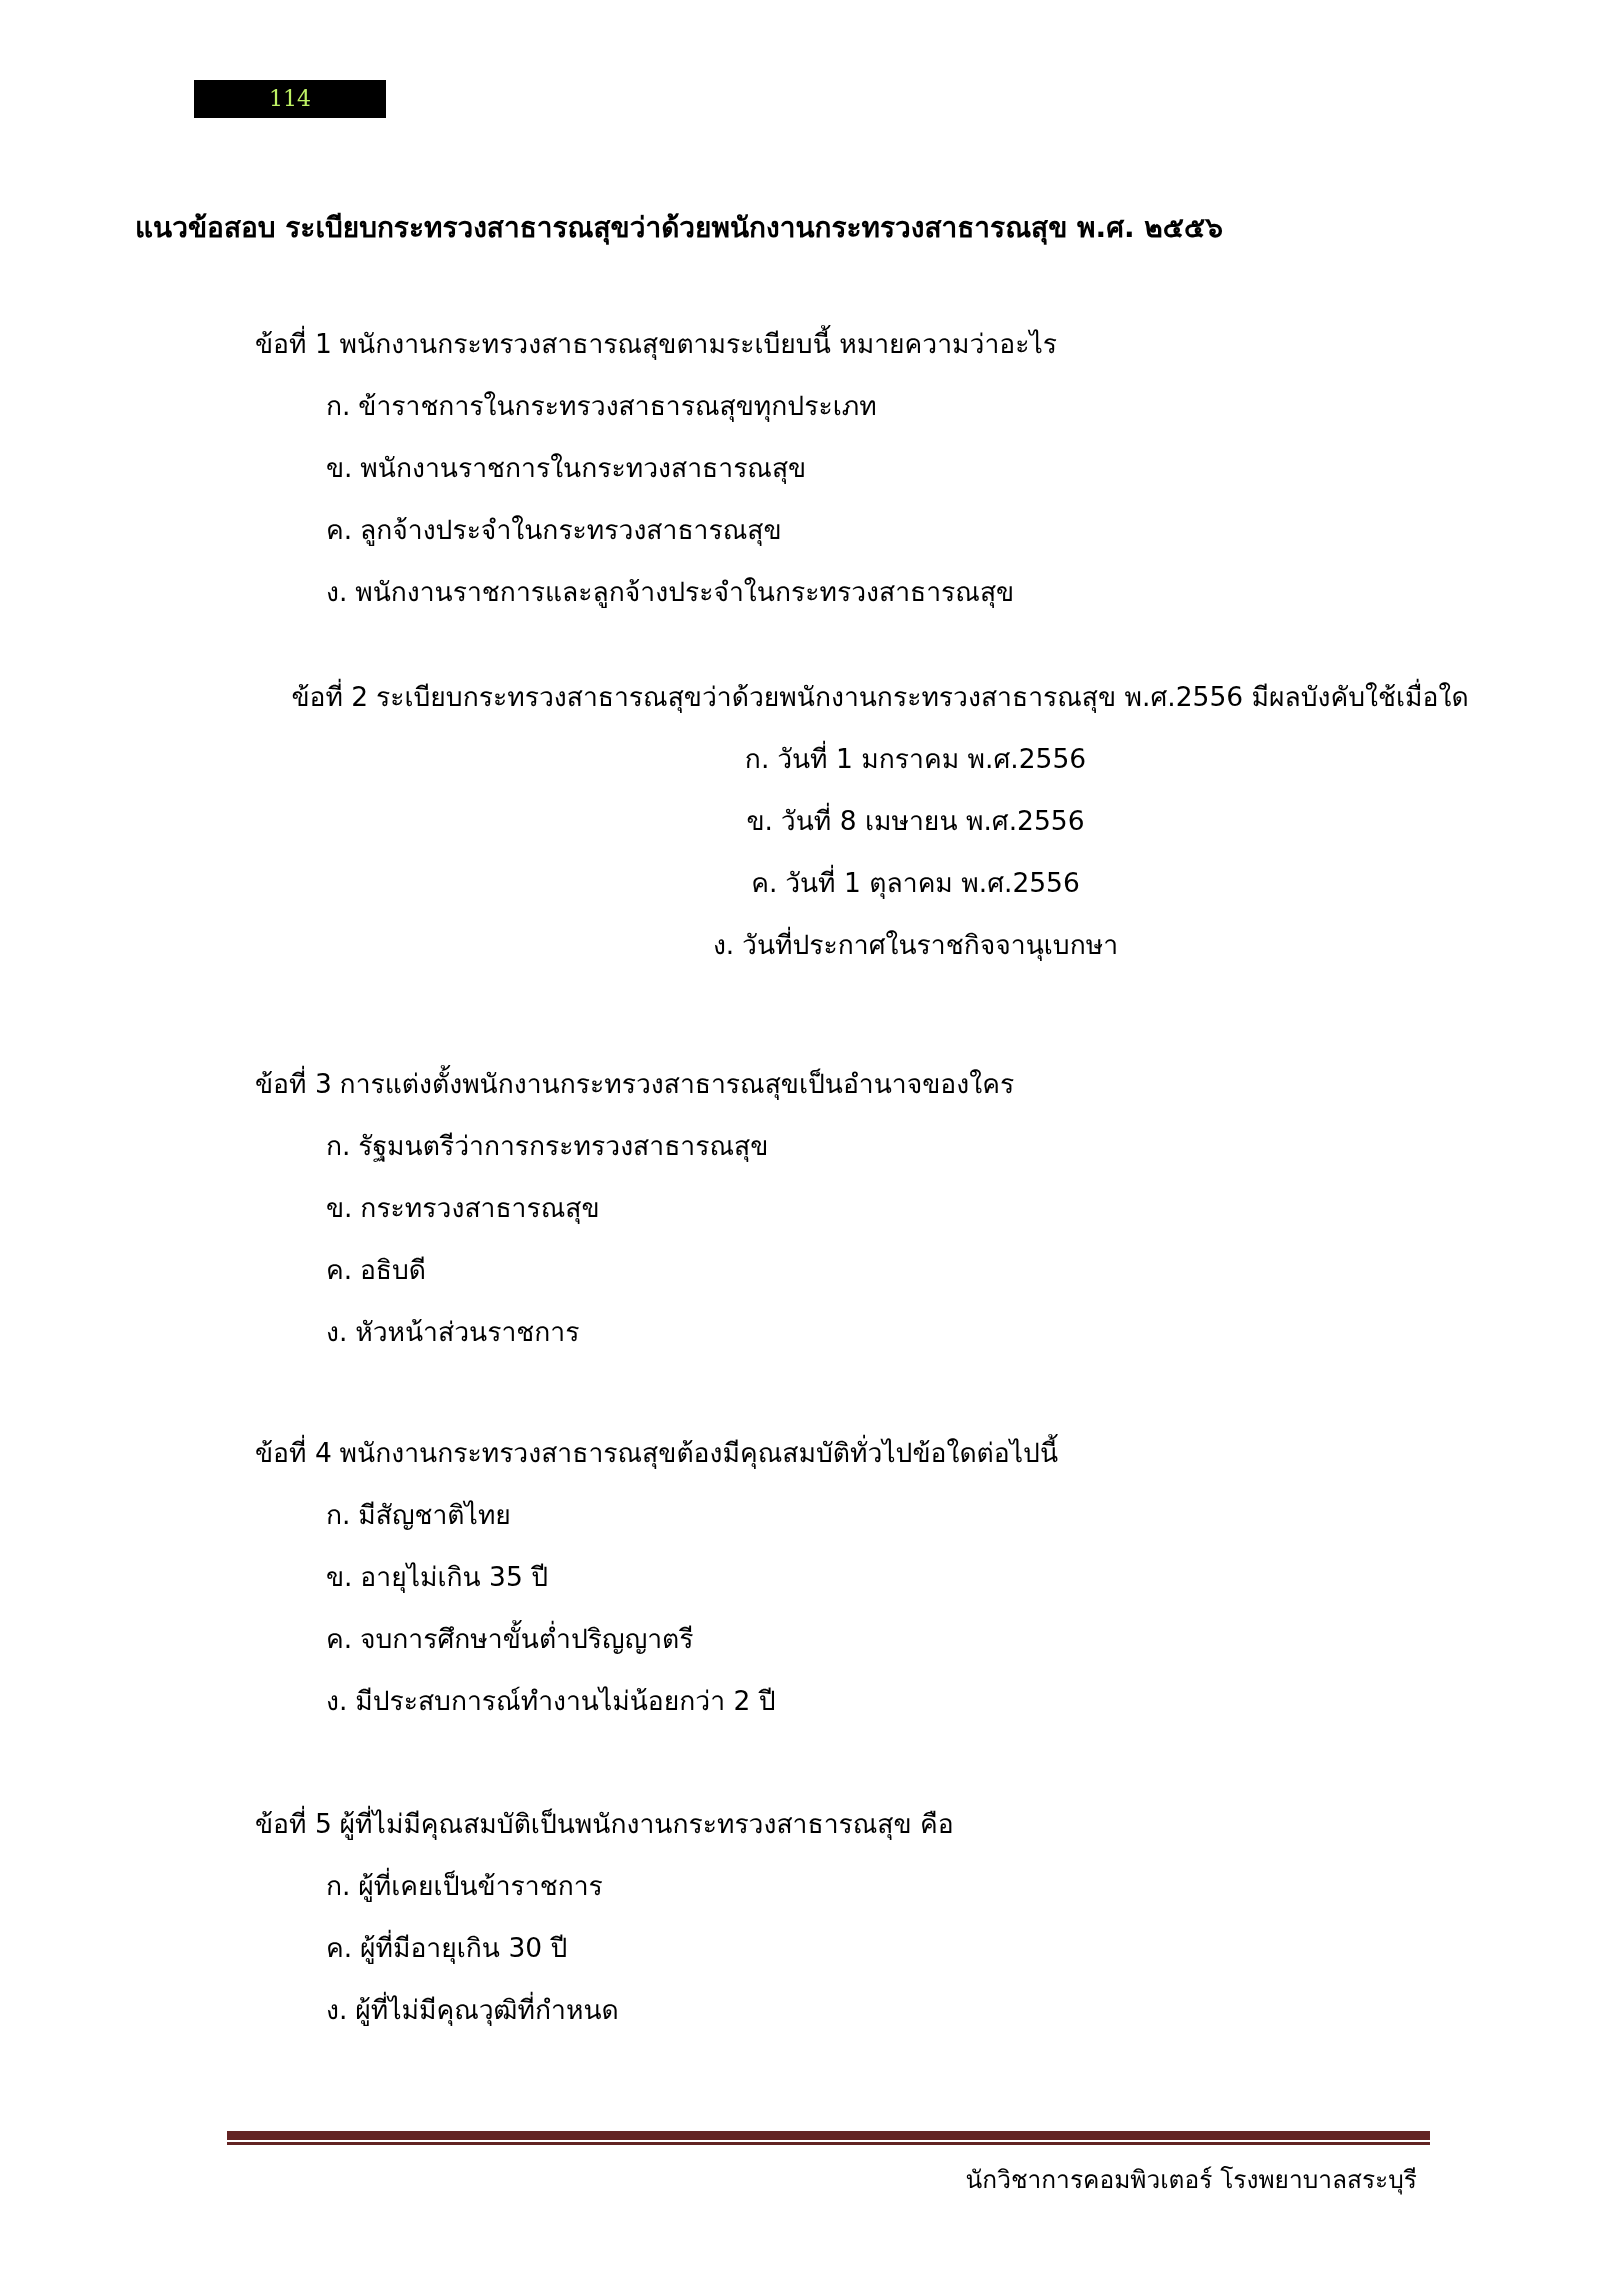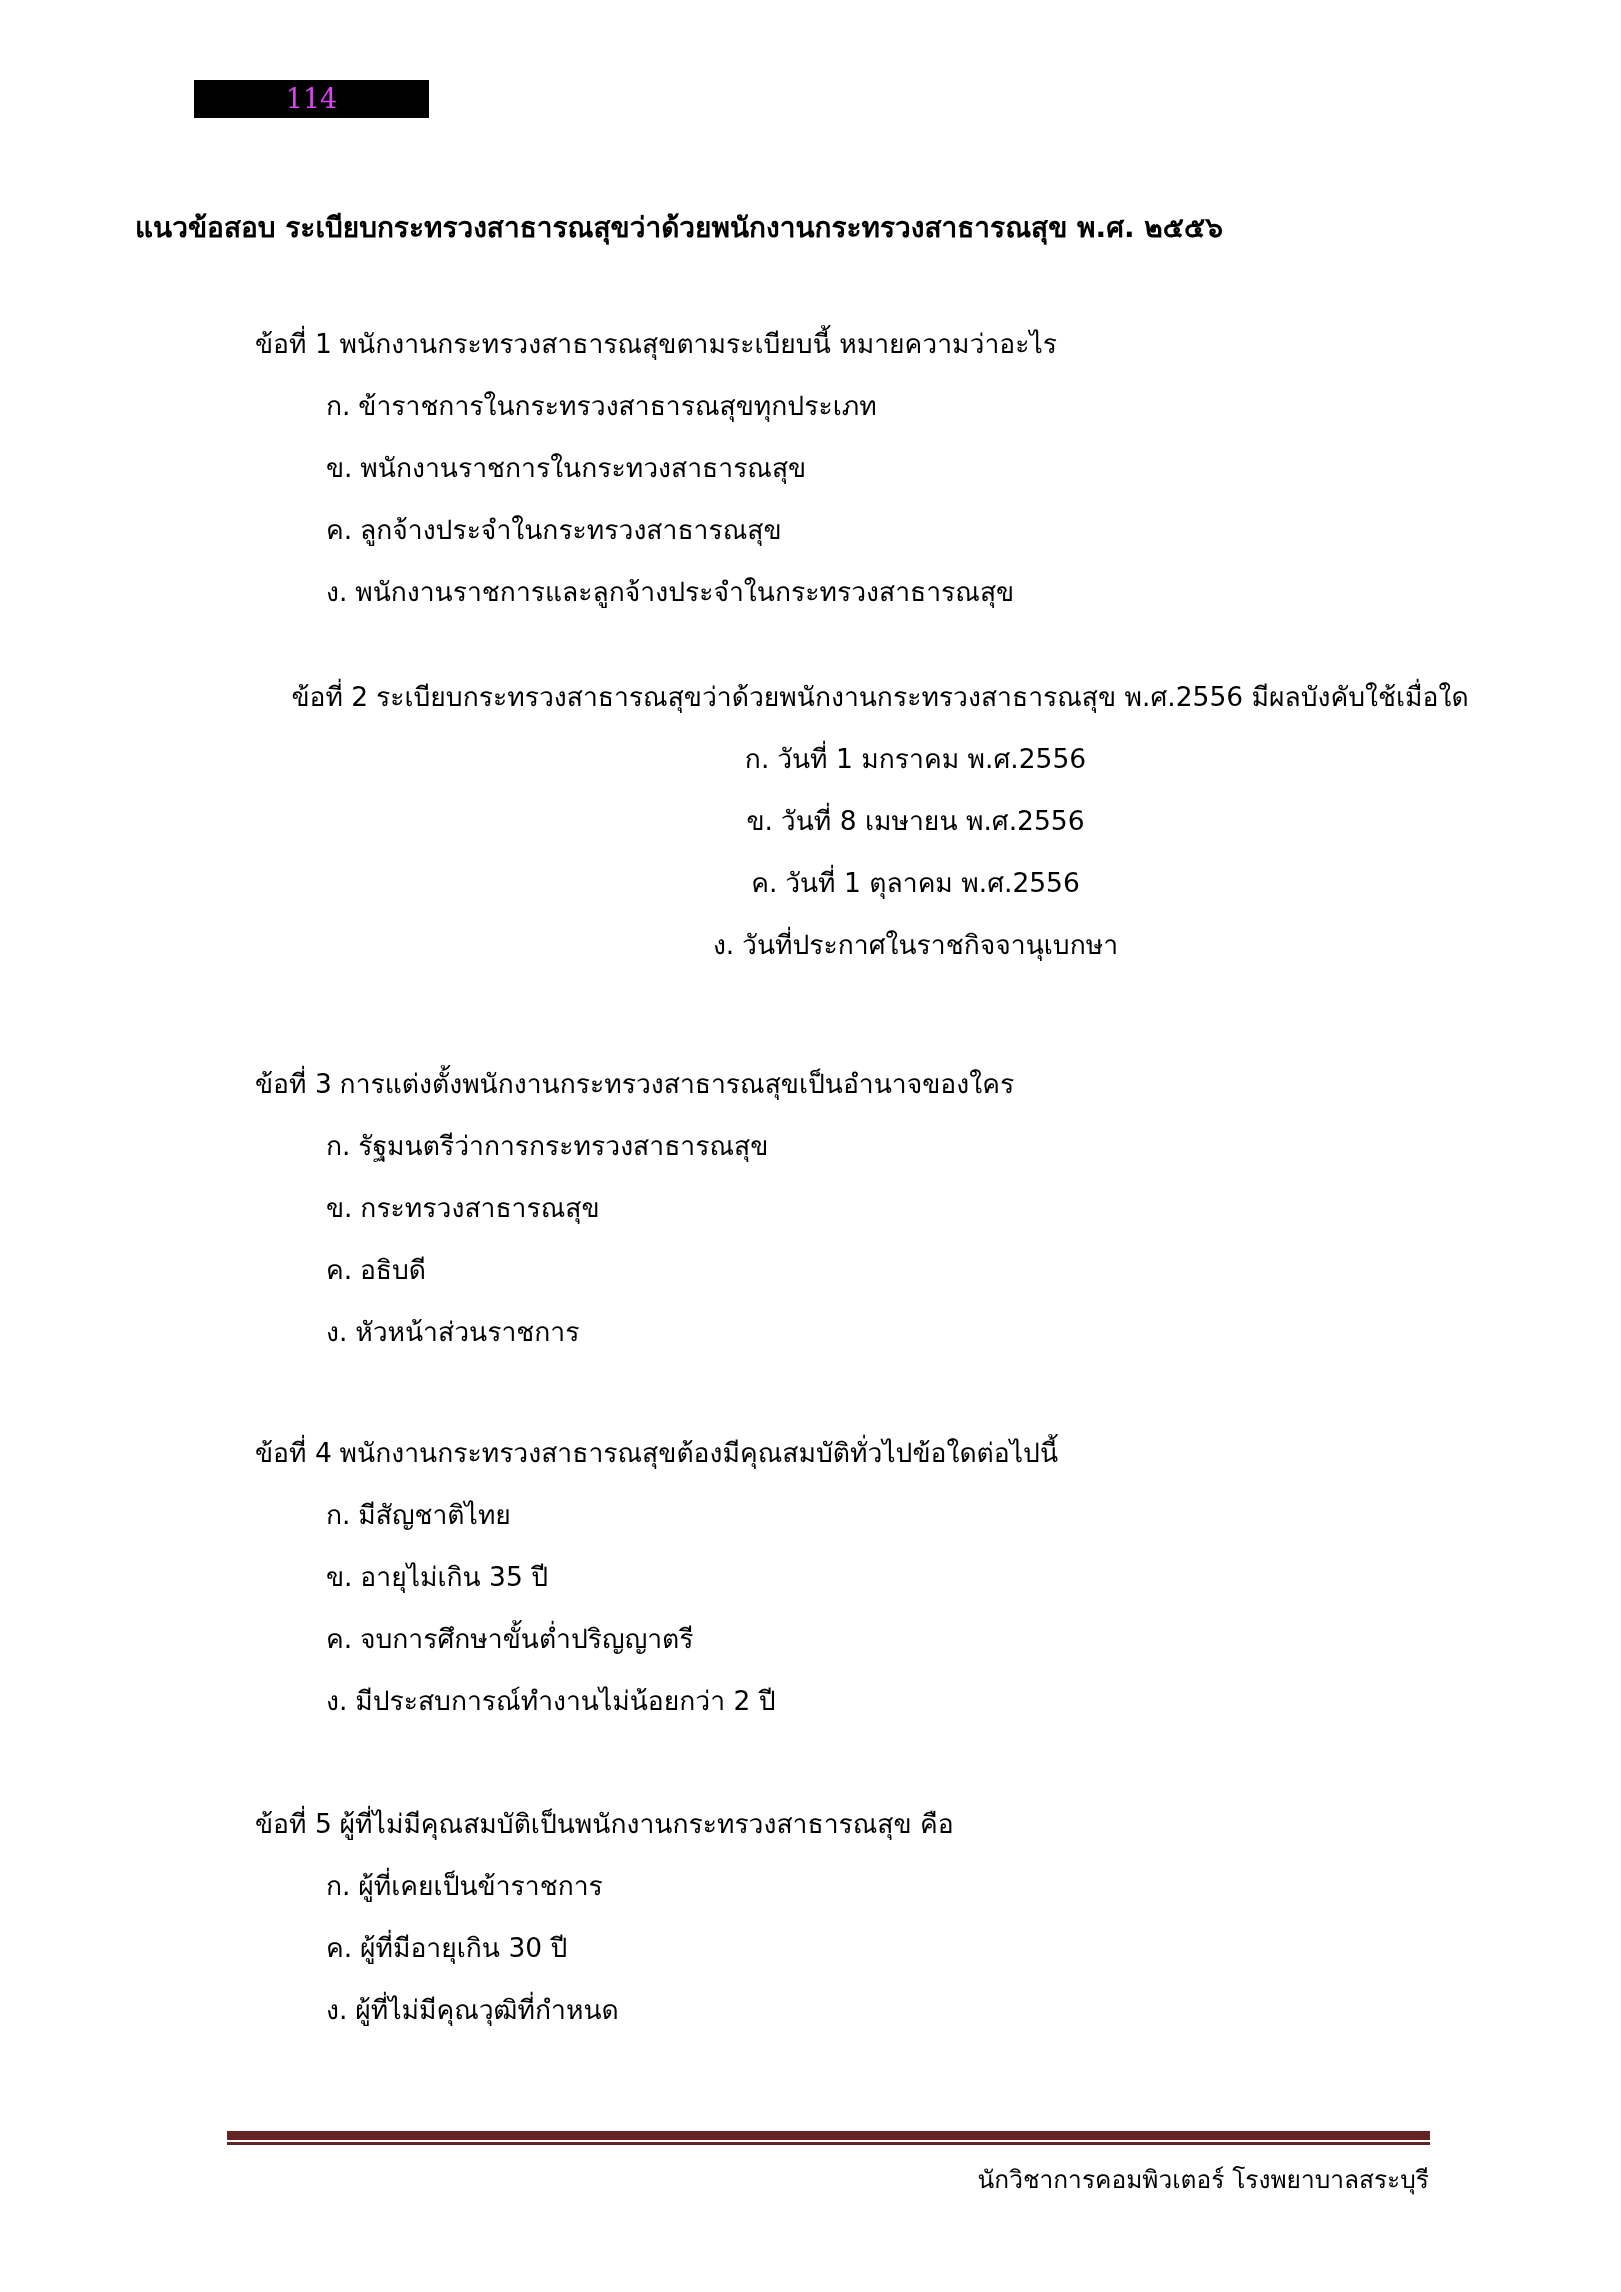--- a/index.html
+++ b/index.html
@@ -12,26 +12,26 @@
       height: 2293px;
       position: relative;
       overflow: hidden;
       font-family: "DejaVu Sans", "Liberation Sans", sans-serif;
       color: #000000;
     }
     .page-number-box {
       position: absolute;
       left: 194px;
       top: 80px;
-      width: 235px;
+      width: 192px;
       height: 38px;
       background: #000000;
-      color: #d946ef;
+      color: #bef264;
       font-family: "DejaVu Serif", "Liberation Serif", serif;
-      font-size: 27px;
+      font-size: 22px;
       line-height: 38px;
       text-align: center;
     }
     .doc-title {
       position: absolute;
       left: 0;
       width: 1358px;
       top: 208px;
       text-align: center;
       font-size: 28px;
@@ -70,21 +70,21 @@
       height: 8.8px;
       background: #632423;
     }
     .footer-rule .thin {
       margin-top: 2px;
       height: 2.9px;
       background: #632423;
     }
     .footer-text {
       position: absolute;
-      right: 192px;
+      right: 204px;
       top: 2160px;
       font-size: 24.5px;
       line-height: 39px;
       white-space: nowrap;
     }
   </style>
 </head>
 <body>
 
 <div class="page-number-box">

